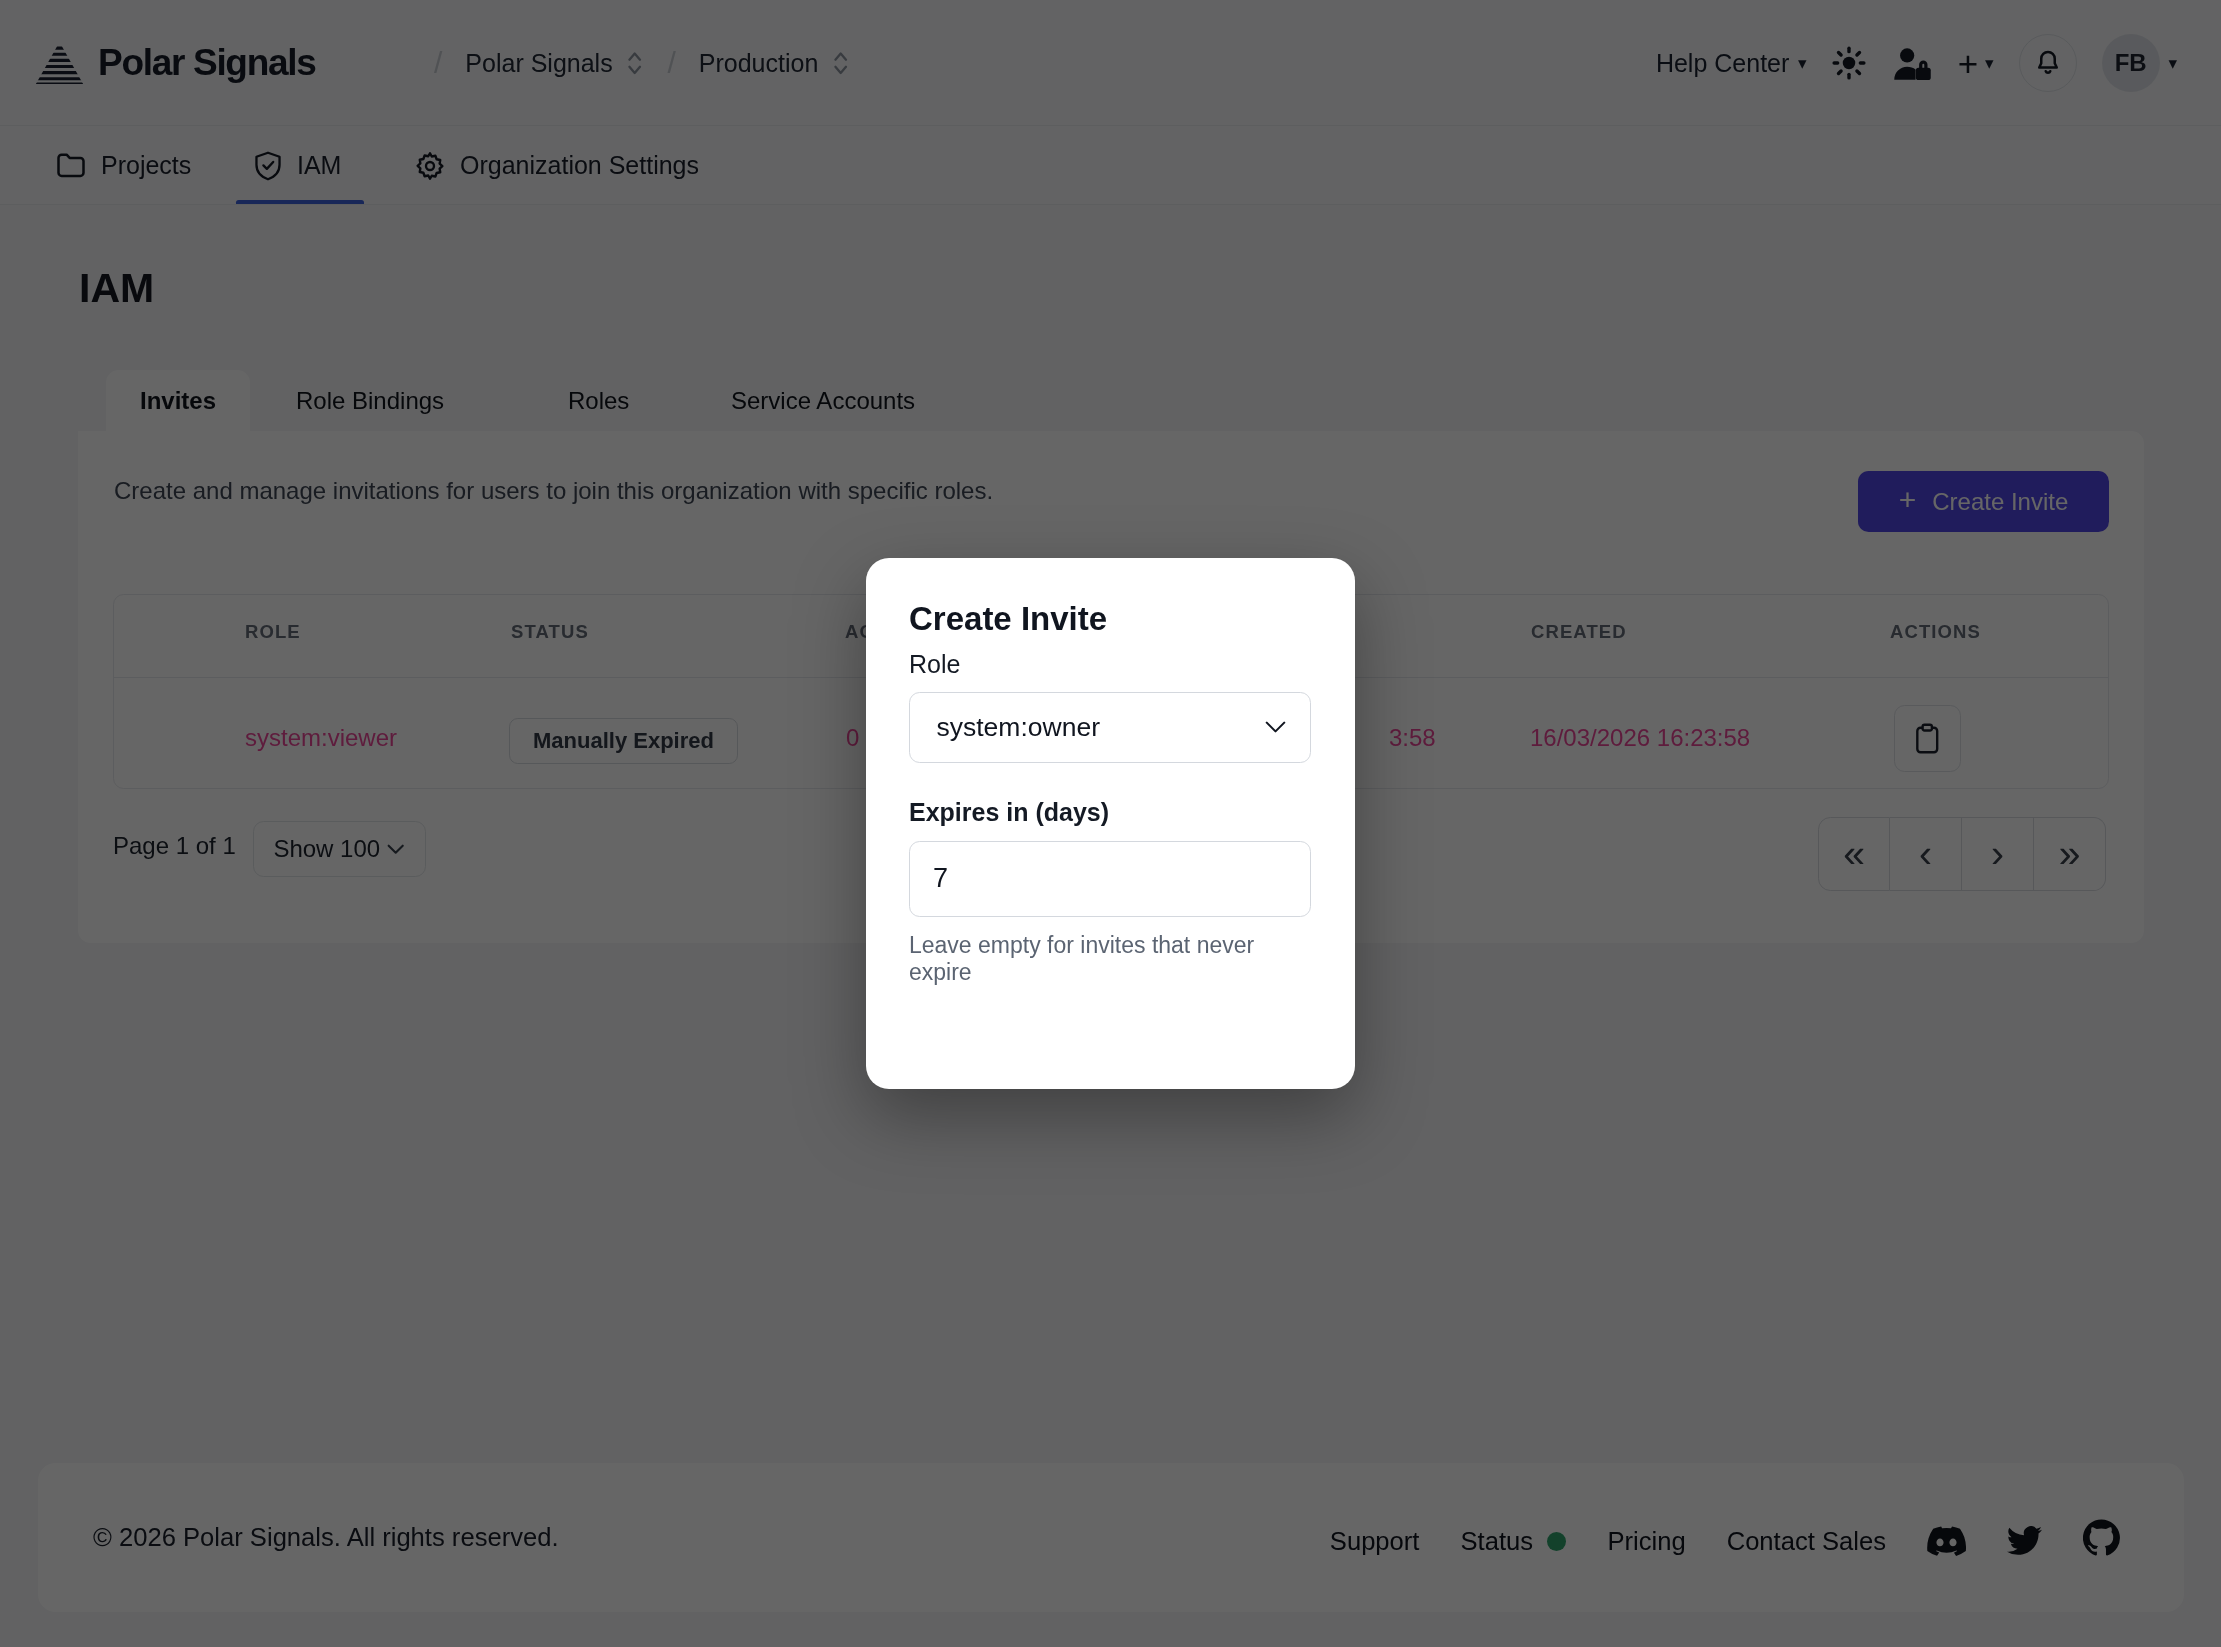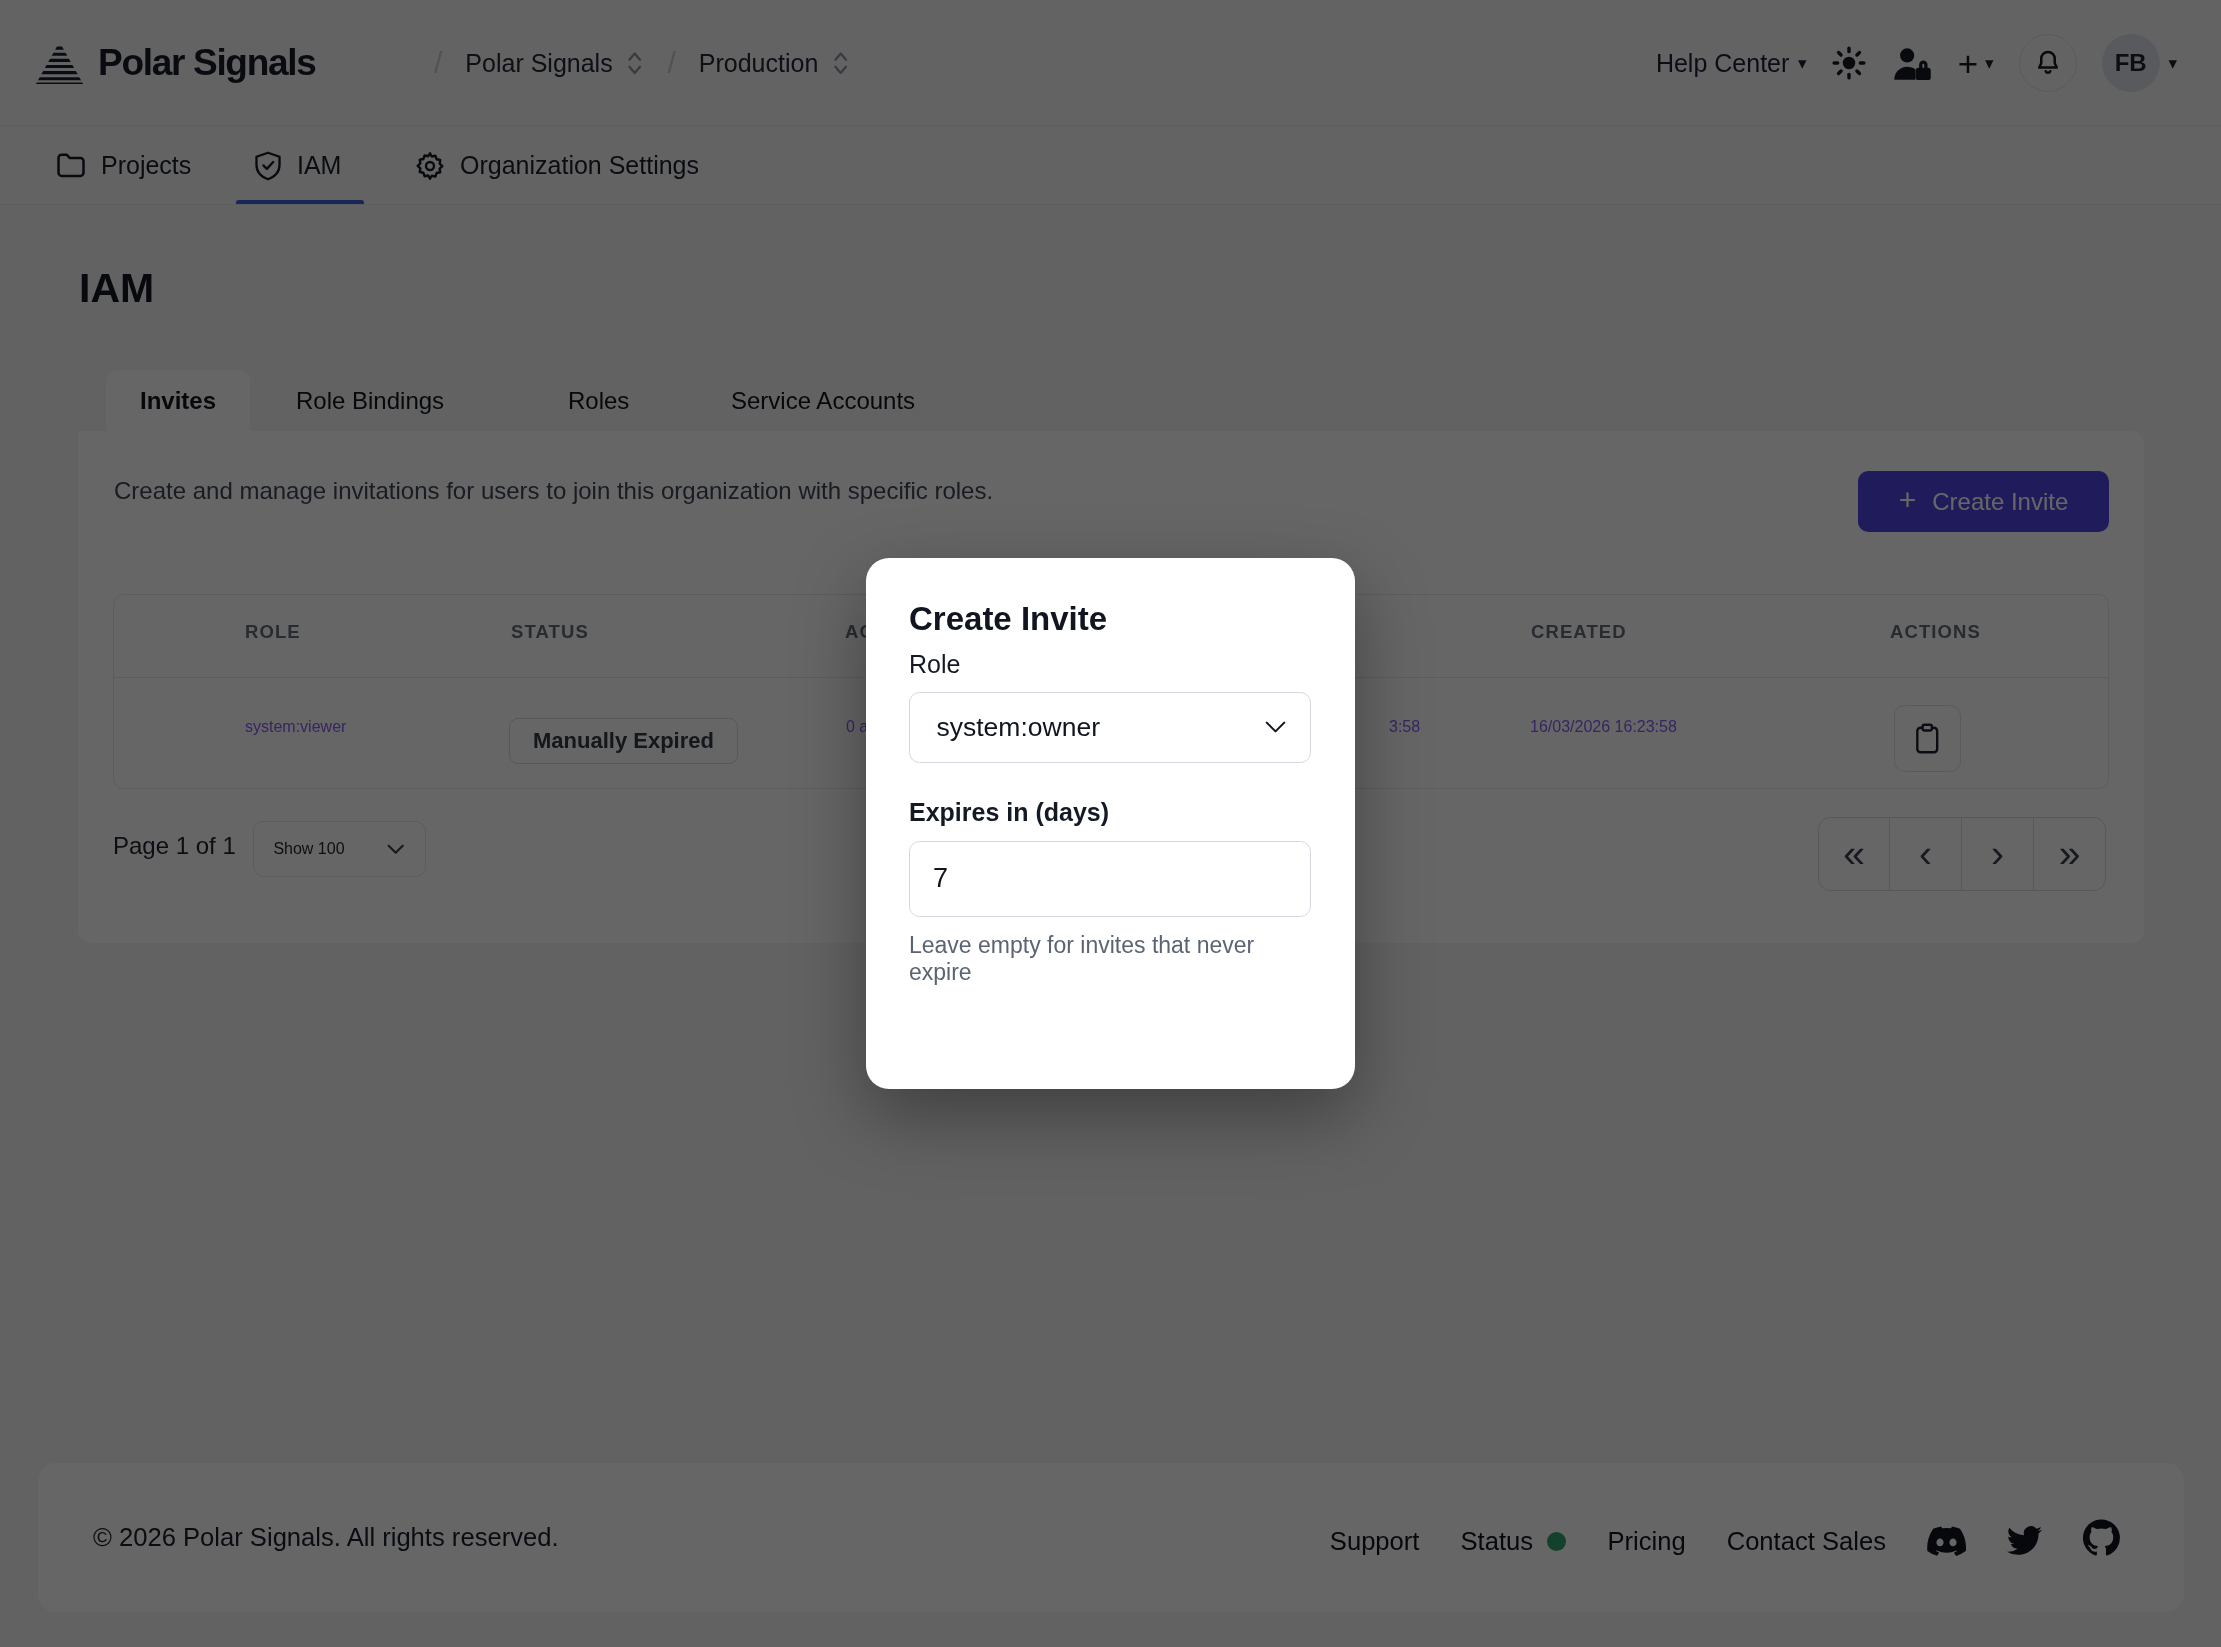--- a/index.html
+++ b/index.html
@@ -40,28 +40,28 @@
 
   .panel{position:absolute;left:78px;top:431px;width:2066px;height:512px;background:#ffffff;border-radius:0 12.4px 12.4px 12.4px;}
   .panel-desc{position:absolute;left:36px;top:46px;font-size:24px;color:#3f4856;margin:0;}
   .create-invite-btn{position:absolute;left:1780px;top:40px;width:251px;height:61px;background:#5246e5;border:none;border-radius:10.6px;color:#ffffff;font-size:24px;font-weight:500;display:flex;align-items:center;justify-content:center;gap:16px;cursor:pointer;}
   .ci-plus{font-size:30px;font-weight:300;line-height:1;margin-top:-2.6px;}
 
   .table-card{position:absolute;left:35px;top:163px;width:1996px;height:195px;border:0.9px solid #e7e9ed;border-radius:10.6px;}
   .th{position:absolute;top:25.6px;font-size:18.5px;font-weight:600;letter-spacing:1.1px;color:#656c78;}
   .th-role{left:131px;} .th-status{left:397px;} .th-ac{left:731px;} .th-created{left:1417px;} .th-actions{left:1776px;}
   .thead-line{position:absolute;left:0;top:82px;width:100%;height:0.9px;background:#e7e9ed;}
-  .td{position:absolute;top:123px;font-size:16px;color:#8b5cf6;}
+  .td{position:absolute;top:129px;font-size:24px;color:#ec4899;}
   .td-role{left:131px;}
   .badge{position:absolute;left:395px;top:123px;height:46px;padding:0 23px;display:flex;align-items:center;border:1.8px solid #d8dbe0;border-radius:8.8px;font-size:22px;font-weight:700;color:#333a46;}
   .td-ac{left:732px;} .td-exp{left:1243px;margin-left:32px;} .td-created{left:1416px;}
   .copy-btn{position:absolute;left:1780px;top:110px;width:67px;height:67px;border:0.9px solid #dfe2e7;border-radius:10.6px;background:transparent;display:flex;align-items:center;justify-content:center;cursor:pointer;}
 
   .page-label{position:absolute;left:35px;top:401px;font-size:24px;color:#1d232e;}
-  .page-size-select{position:absolute;left:175px;top:390px;width:173px;height:56px;border:0.9px solid #e2e5e9;border-radius:10.6px;display:flex;align-items:center;justify-content:space-between;padding:0 19.4px;font-size:16px;color:#1d232e;cursor:pointer;background:transparent;}
+  .page-size-select{position:absolute;left:175px;top:390px;width:173px;height:56px;border:0.9px solid #e2e5e9;border-radius:10.6px;display:flex;align-items:center;justify-content:space-between;padding:0 19.4px;font-size:24px;color:#1d232e;cursor:pointer;background:transparent;}
   .pager{position:absolute;left:1740px;top:386px;display:flex;}
   .pager-btn{width:72px;height:74px;border:0.9px solid #d9dce2;border-left-width:0;background:transparent;display:flex;align-items:center;justify-content:center;font-size:39px;color:#3a414d;cursor:pointer;padding:0;}
   .pager-btn:first-child{border-left-width:0.9px;border-radius:12.4px 0 0 12.4px;}
   .pager-btn:last-child{border-radius:0 12.4px 12.4px 0;}
 
   
   .footer{position:absolute;left:38px;top:1463px;width:2146px;height:149px;background:#ffffff;border-radius:17.6px;display:flex;align-items:center;justify-content:space-between;padding:0 64px 0 55px;}
   .copyright{font-size:25.6px;color:#1a202b;}
   .footer-right{display:flex;align-items:flex-end;gap:41px;margin-left:8px;}
   .footer-link{font-size:25.6px;font-weight:500;color:#10151f;cursor:pointer;}

